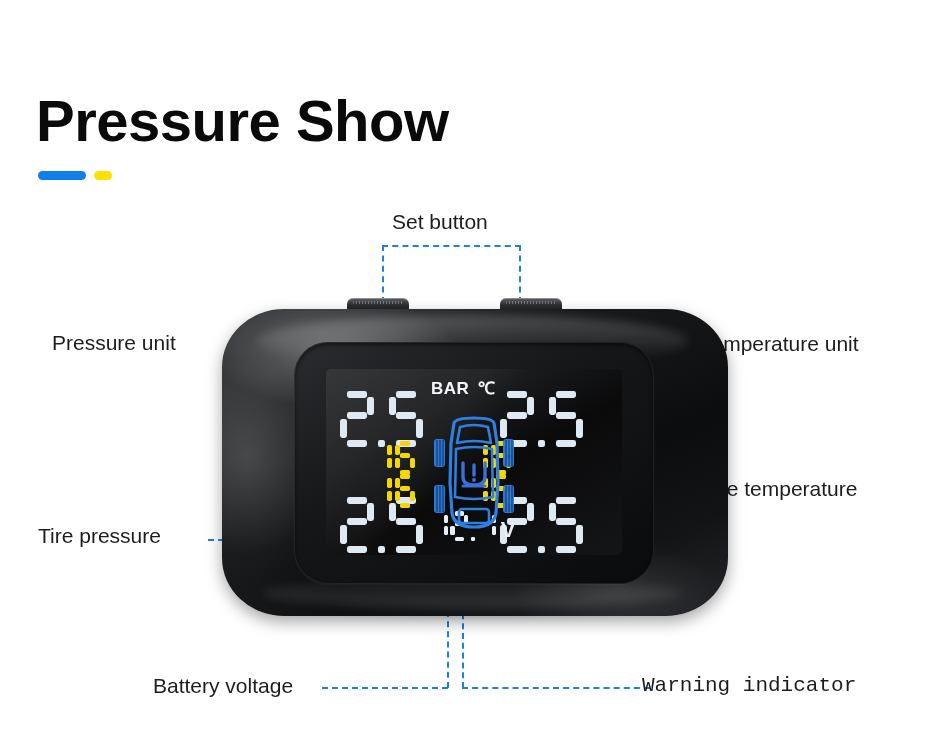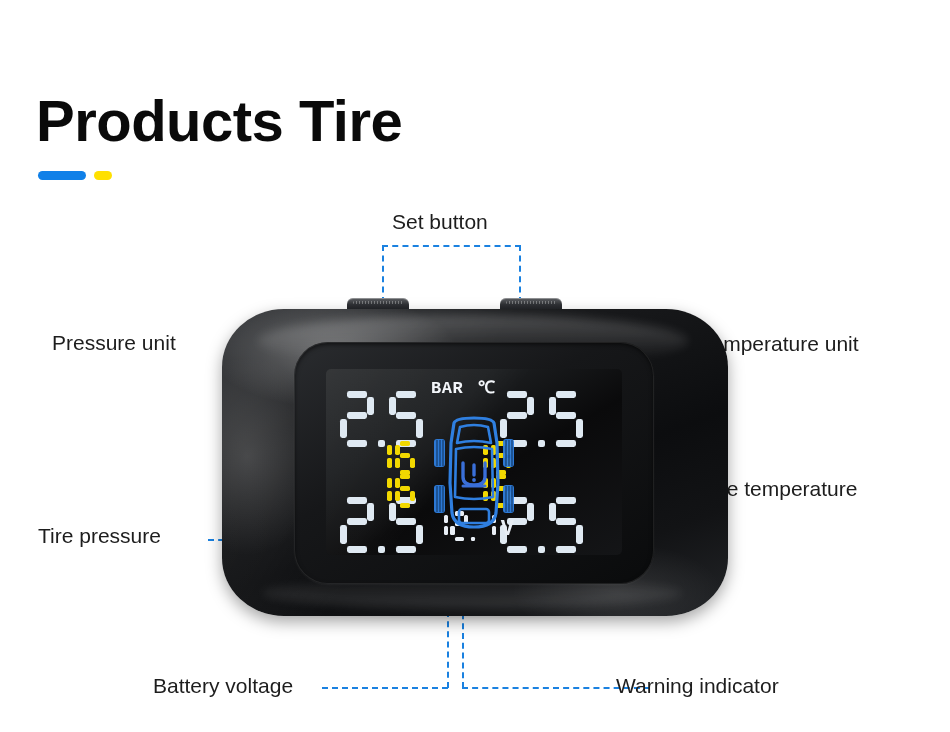--- a/index.html
+++ b/index.html
@@ -59,21 +59,21 @@
     color: #1d1d1d;
     white-space: nowrap;
     line-height: 1;
   }
   #label-set-button       { left: 392px; top: 211px; }
   #label-pressure-unit    { left: 52px;  top: 332px; }
   #label-temperature-unit { left: 701px; top: 333px; }
   #label-tire-temperature { left: 703px; top: 478px; }
   #label-tire-pressure    { left: 38px;  top: 525px; text-align: right; }
   #label-battery-voltage  { left: 141px; top: 675px; margin-left: 12px; }
-  #label-warning-indicator{ left: 616px; top: 675px; }
+  #label-warning-indicator{ left: 642px; top: 675px; font-family: Liberation Mono, monospace; }
 
   
   .lead-h {
     position: absolute;
     height: 0;
     border-top: 2px dashed #1a81e0;
   }
   .lead-v {
     position: absolute;
     width: 0;
@@ -100,21 +100,20 @@
   #lead-warning-h    { left: 462px; top: 687px; width: 188px; }
   #lead-warning-v    { left: 462px; top: 525px; height: 163px; }
 
   
   #device {
     position: absolute;
     left: 222px;
     top: 298px;
     width: 498px;
     height: 330px;
-    font-family: Liberation Mono, monospace;
   }
   #device-shadow {
     position: absolute;
     left: 32px;
     top: 300px;
     width: 440px;
     height: 22px;
     border-radius: 50%;
     background: radial-gradient(ellipse at center, rgba(0,0,0,0.22), rgba(0,0,0,0) 72%);
     filter: blur(3px);
@@ -284,21 +283,21 @@
     position: absolute;
     left: 104px;
     top: 44px;
     width: 88px;
     height: 124px;
   }
 </style>
 </head>
 <body>
 
-<div id="page-title">Products Tire</div>
+<div id="page-title">Pressure Show</div>
 <div id="title-accent">
   <span id="accent-bar" style="background: rgb(16, 128, 232);"></span>
   <span id="accent-dot" style="background: rgb(255, 224, 0);"></span>
 </div>
 
 <div class="lead-h" id="lead-set-top-h" style="border-top-color: rgb(26, 129, 224);"></div>
 <div class="lead-v" id="lead-set-left-v" style="border-left-color: rgb(26, 129, 224);"></div>
 <div class="lead-v" id="lead-set-right-v" style="border-left-color: rgb(26, 129, 224);"></div>
 
 <div class="lead-h" id="lead-pressure-h" style="border-top-color: rgb(26, 129, 224);"></div>

